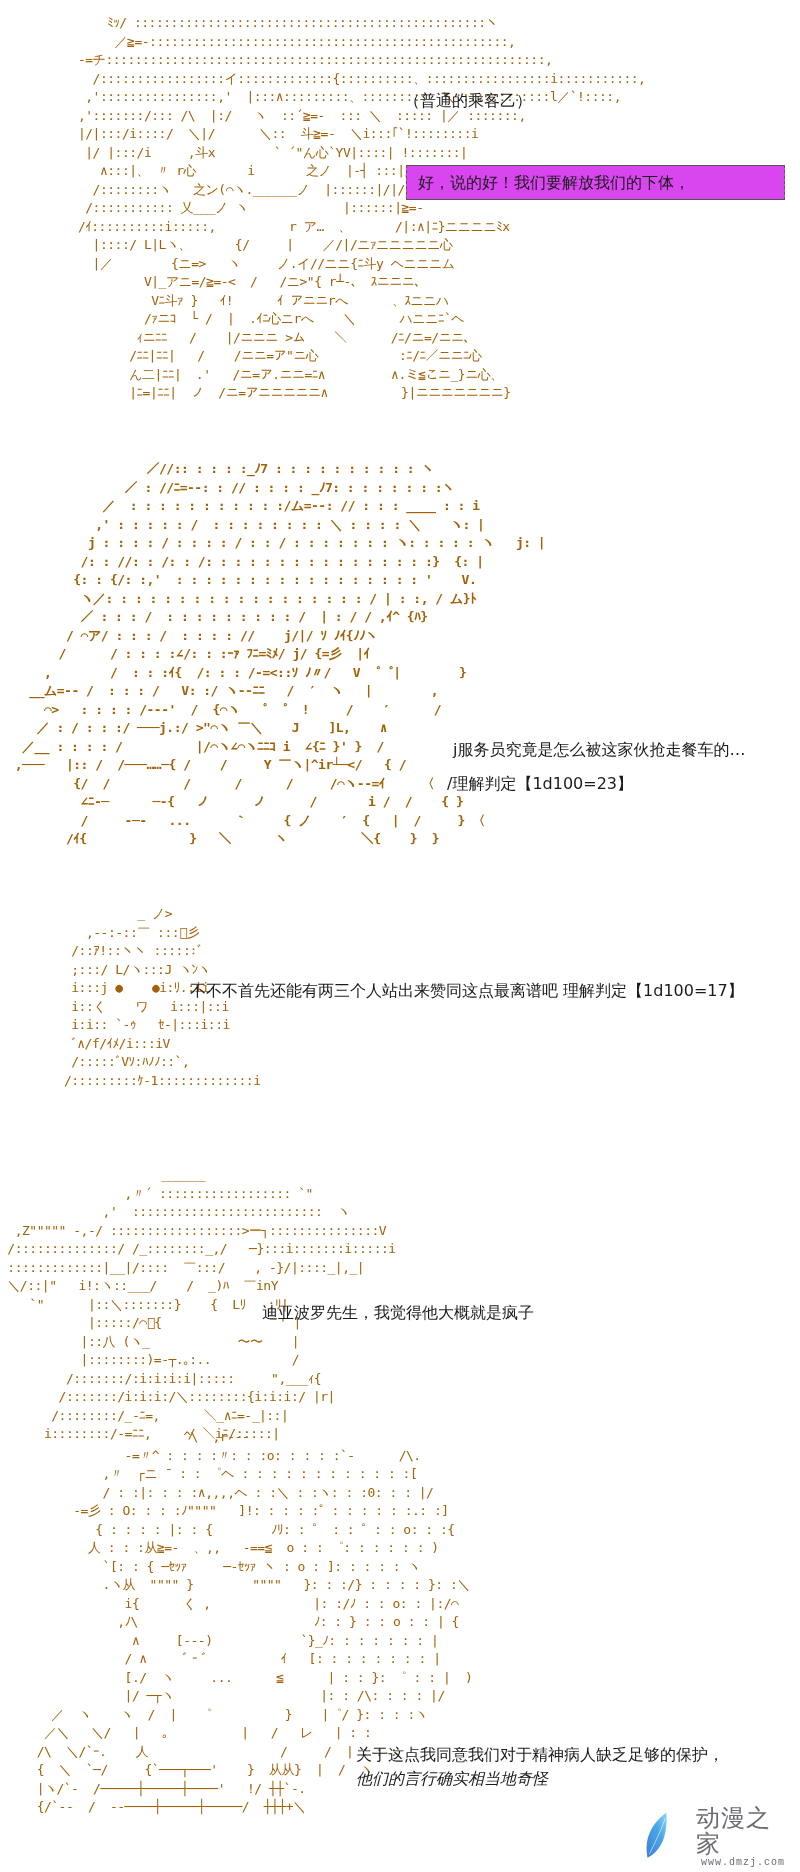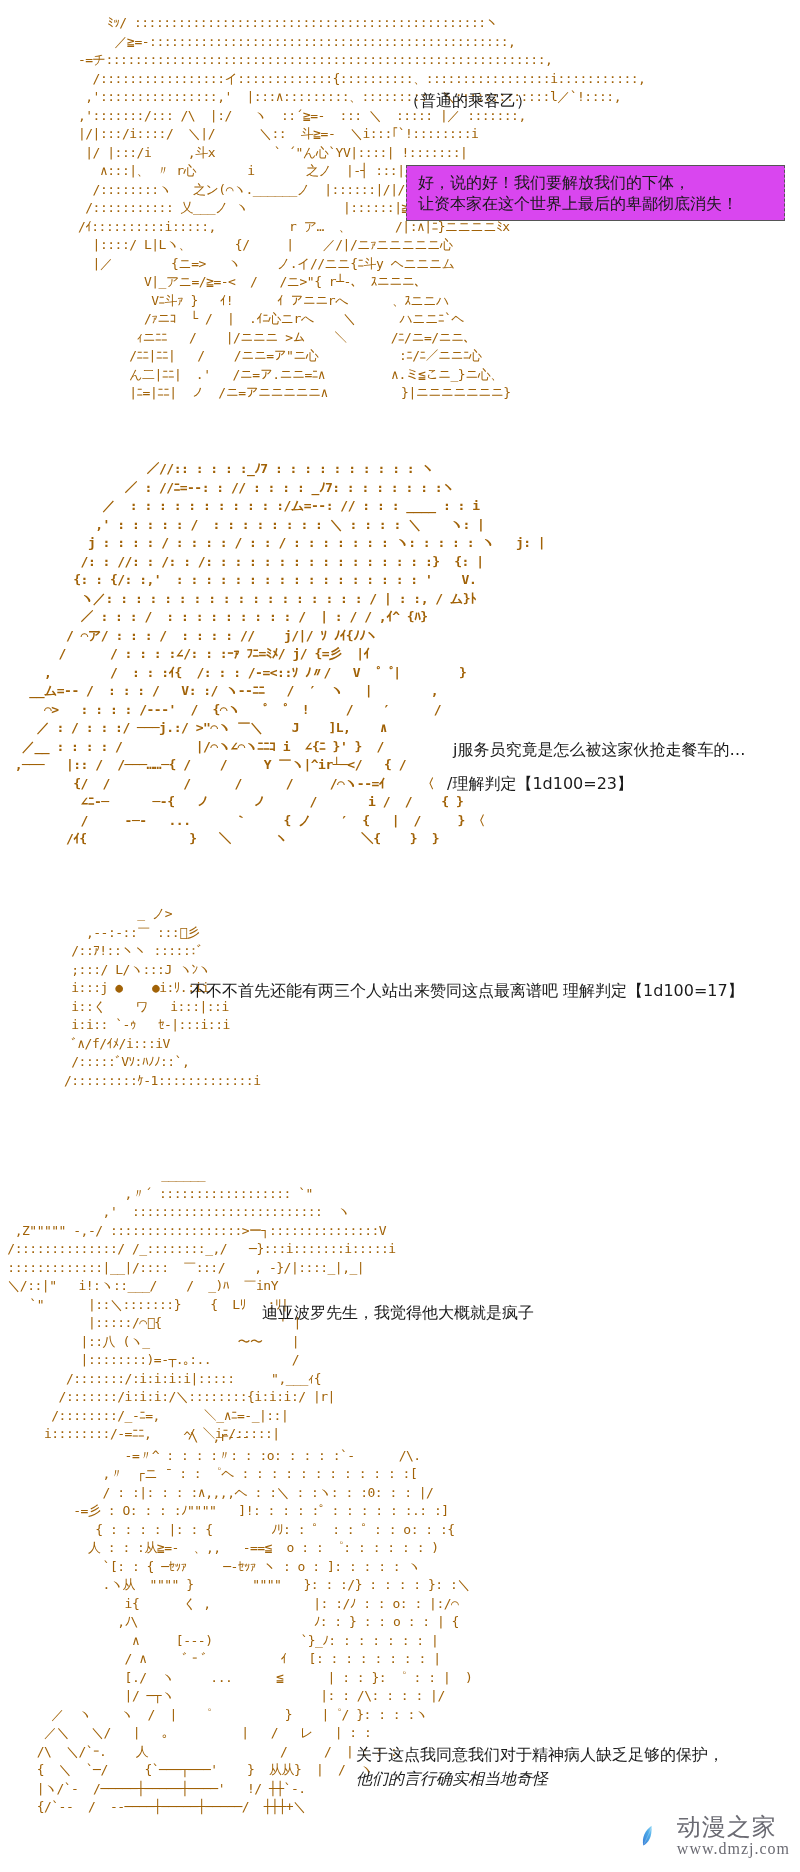--- a/index.html
+++ b/index.html
@@ -36,22 +36,22 @@
     left: 640px; top: 1808px;
     width: 150px; height: 56px;
     display: flex; align-items: center; gap: 22px;
   }
   .wm-text { display: flex; flex-direction: column; }
   .wm-title {
     font-family: "DejaVu Sans", sans-serif;
     font-size: 24px; color: #6b6b73; letter-spacing: 1px; line-height: 26px;
   }
   .wm-url {
-    font-family: Liberation Serif, serif;
-    font-size: 16px; color: #6b6b73; letter-spacing: 1px; text-align: center;
+    font-family: Liberation Mono, monospace;
+    font-size: 10px; color: #6b6b73; letter-spacing: 1px; text-align: center;
   }
 </style>
 </head>
 <body>
 
 <pre class="aa" style="left:34px; top:14px;">          ﾐｯ/ ::::::::::::::::::::::::::::::::::::::::::::::::ヽ
            ／≧=-:::::::::::::::::::::::::::::::::::::::::::::::::,
       ‐=チ::::::::::::::::::::::::::::::::::::::::::::::::::::::::::::,
         /:::::::::::::::::イ:::::::::::::{::::::::::、:::::::::::::::::i:::::::::::,
        ,'::::::::::::::::,'  |:::∧:::::::::、:::::::::  ＼:::::::::::::l／`!::::,
@@ -67,21 +67,20 @@
                V|_アニ=/≧=-&lt;  /   /ニ&gt;"{ r┴‐、 ｽニニニ、
                 Vﾆ斗ｧ }   ｲ!      ｲ アニニrへ      、ｽニニハ
                /ｧニｺ  └ /  |  .ｲﾆ心ニrへ    ＼      ハニニﾆ`ヘ
               ｨニﾆﾆ   /    |/ニニニ &gt;ム    ＼      /ﾆ/ニ=/ニニ、
              /ﾆﾆ|ﾆﾆ|   /    /ニニ=ア"ニ心           :ﾆ/ﾆ／ニニﾆ心
              ん二|ﾆﾆ|  .'   /ニ=ア.ニニ=ﾆ∧         ∧.ミ≦こニ_}ニ心、
              |ﾆ=|ﾆﾆ|  ノ  /ニ=アニニニニニ∧          }|ニニニニニニニ}</pre>
 <div class="caption" style="left:404px; top:90px;">（普通的乘客乙）</div>
 <div class="box" style="left:406px; top:165px; width:356px;">
   <div class="caption">好，说的好！我们要解放我们的下体，</div>
-  <div class="caption">让资本家在这个世界上最后的卑鄙彻底消失！</div>
 </div>
 
 <pre class="aa" style="left:0px; top:460px;font-weight:bold;">                    ／//:: : : : :_ﾉ7 : : : : : : : : : : ヽ
                  ／ : //ﾆ=--: : // : : : : _ﾉ7: : : : : : : :ヽ
               ／  : : : : : : : : : : :/ム=--: // : : : ____ : : i
              ,' : : : : : /  : : : : : : : : ＼ : : : : ＼    ヽ: |
             j : : : : / : : : : / : : / : : : : : : : ヽ: : : : : ヽ   j: |
            /: : //: : /: : /: : : : : : : : : : : : : : : :}  {: |
           {: : {/: :,'  : : : : : : : : : : : : : : : : : '    V.
            ヽ／: : : : : : : : : : : : : : : : : : / | : :, / ム}ﾄ

